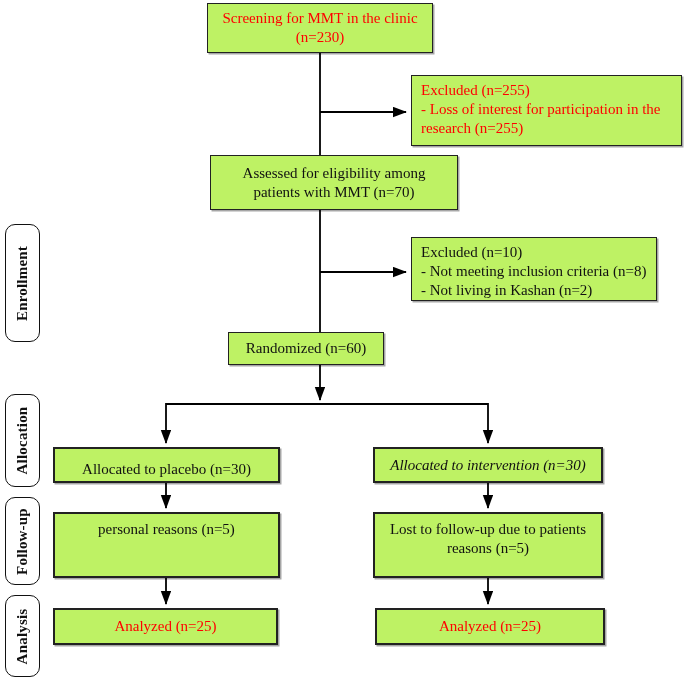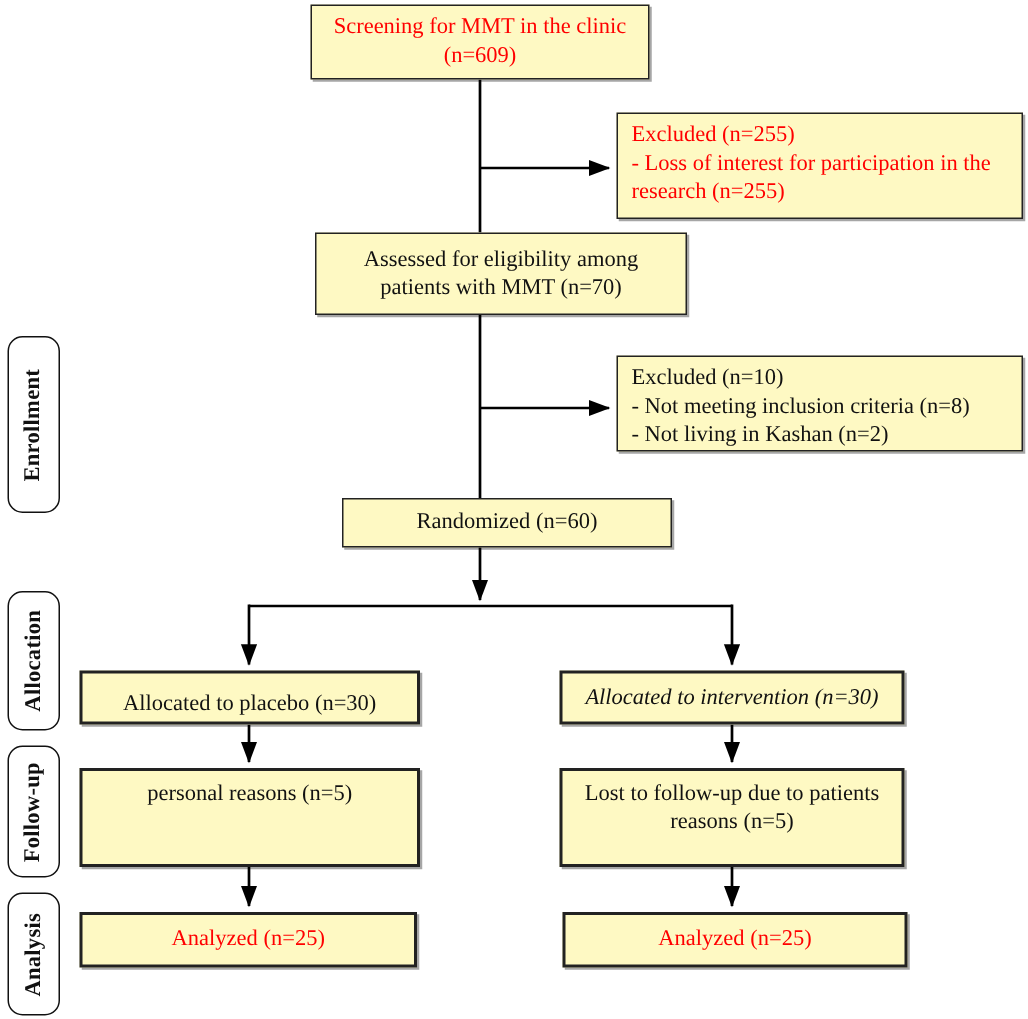--- a/index.html
+++ b/index.html
@@ -20,21 +20,21 @@
     position: absolute;
     left: 0;
     top: 0;
     width: 685px;
     height: 679px;
     pointer-events: none;
   }
   .box {
     position: absolute;
     box-sizing: border-box;
-    background: #fef9c3;
+    background: #bef264;
     border: 1.5px solid var(--box-border, #222222);
     box-shadow: 1.5px 1.5px 0 rgba(0,0,0,0.35);
     font-size: 15px;
     line-height: 1.25;
   }
   .box.thick { border-width: 2px; }
   .box.center {
     display: flex;
     flex-direction: column;
     align-items: center;
@@ -109,40 +109,40 @@
   </div>
   <div class="stage-label" style="left:5px; top:497px; width:35px; height:88px;">
     <span>Follow-up</span>
   </div>
   <div class="stage-label" style="left:5px; top:595px; width:35px; height:82px;">
     <span>Analysis</span>
   </div>
 
   <div class="box center red" style="left:207px; top:3px; width:226px; height:50px;">
     <div>Screening for MMT in the clinic</div>
-    <div>(n=609)</div>
+    <div>(n=230)</div>
   </div>
 
   <div class="box top-left red" style="left:411px; top:75px; width:271px; height:71px;">
     <div>Excluded (n=255)</div>
     <div>- Loss of interest for participation in the research (n=255)</div>
   </div>
 
   <div class="box center" style="left:210px; top:155px; width:248px; height:55px;">
     <div>Assessed for eligibility among</div>
     <div>patients with MMT (n=70)</div>
   </div>
 
-  <div class="box top-left" style="left:411px; top:237px; width:271px; height:64px;">
+  <div class="box top-left" style="left:411px; top:237px; width:246px; height:64px;">
     <div>Excluded (n=10)</div>
     <div>- Not meeting inclusion criteria (n=8)</div>
     <div>- Not living in Kashan (n=2)</div>
   </div>
 
-  <div class="box center" style="left:228px; top:332px; width:220px; height:33px;">
+  <div class="box center" style="left:228px; top:332px; width:156px; height:33px;">
     <div>Randomized (n=60)</div>
   </div>
 
   <div class="box center thick" style="left:53px; top:447px; width:227px; height:36px;justify-content:flex-end;">
     <div>Allocated to placebo (n=30)</div>
   </div>
 
   <div class="box center thick" style="left:373px; top:447px; width:230px; height:36px;font-style:italic;">
     <div>Allocated to intervention (n=30)</div>
   </div>

